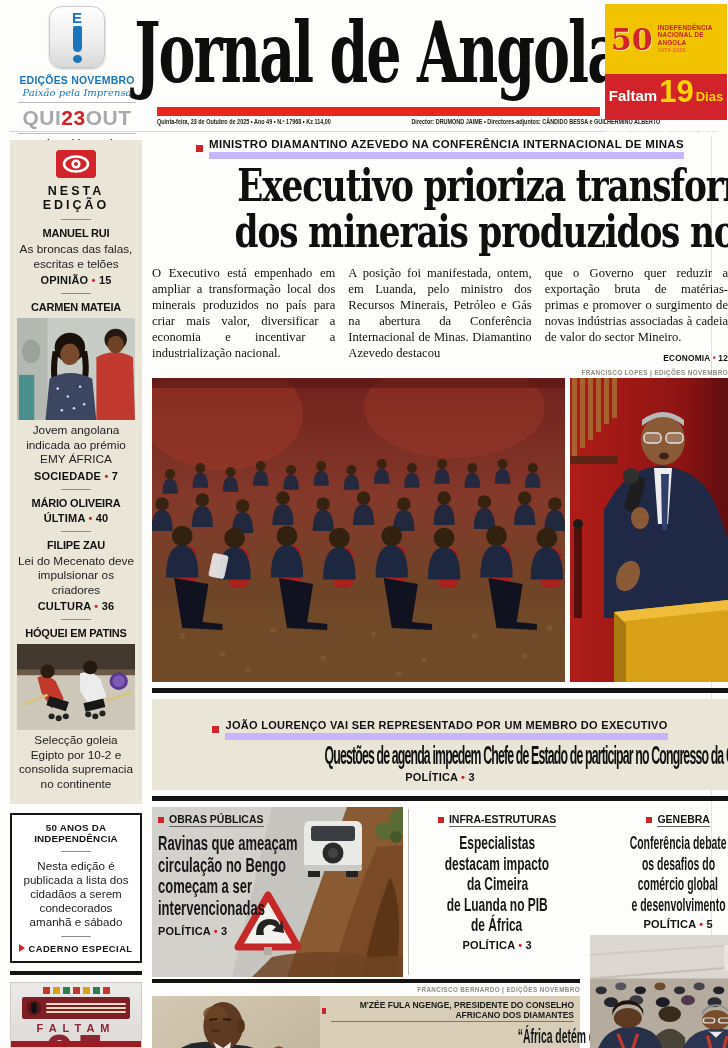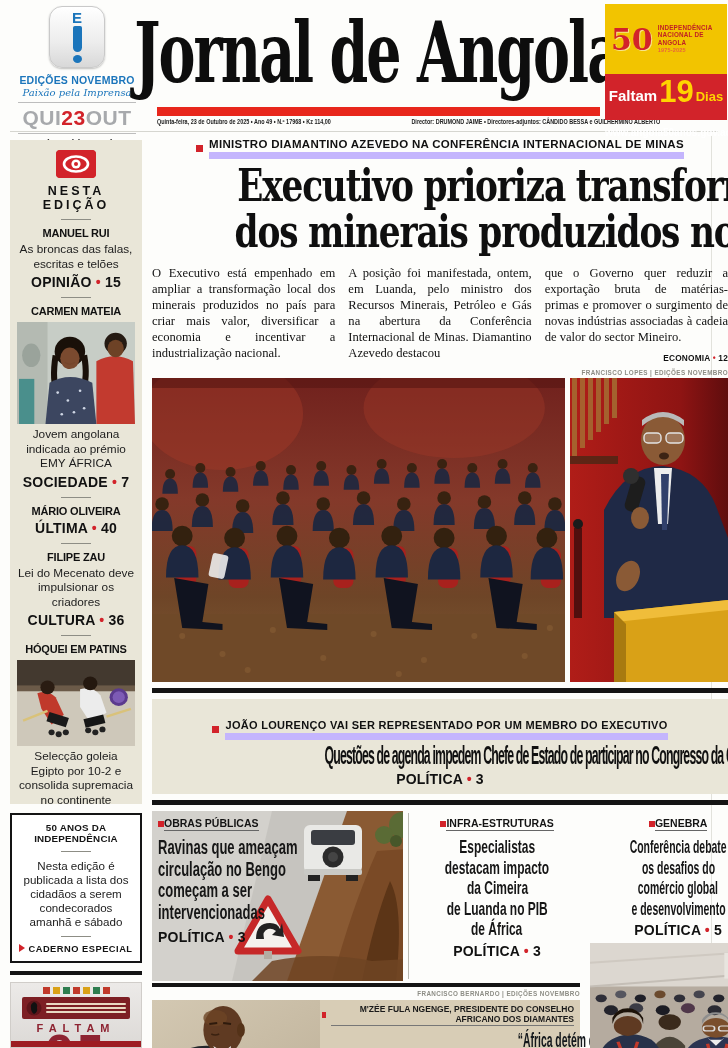--- a/index.html
+++ b/index.html
@@ -53,21 +53,21 @@
   #count .fd{color:#ffd400;font-size:13px;padding-bottom:4px}
   #count .url{font-size:10px;margin-top:20px;color:#fff}
   
   #sidebar{left:10px;top:140px;width:132px;height:908px;display:flex;flex-direction:column}
   .sb-beige{background:var(--beige);height:664px;padding:10px 7px 4px;text-align:center;overflow:hidden}
   .eye{width:40px;height:28px;background:var(--red);border-radius:4px;margin:0 auto 6px;display:block}
   .sb-title{font-weight:bold;font-size:12.5px;letter-spacing:3px;color:#111}
   .sb-div{width:30px;height:1px;background:#8d8d85;margin:7px auto}
   .sb-author{font-weight:bold;font-size:11px;letter-spacing:-.2px;color:#111;line-height:12px}
   .sb-teaser{font-size:11.8px;line-height:14.5px;color:#1c1c1c;margin-top:3px}
-  .tag{font-weight:bold;font-size:14px;color:#111;letter-spacing:.2px;margin-top:3px}
+  .tag{font-weight:bold;font-size:11px;color:#111;letter-spacing:.2px;margin-top:3px}
   .tag .pg::before{content:"• ";color:var(--red)}
   .sb-photo{width:118px;margin:5px auto 3px;display:block;background:#ccc}
   .sb-box{border:2px solid #141414;background:#fff;margin-top:9px;padding:7px 6px;text-align:center}
   .sb-box .t{font-weight:bold;font-size:9.8px;letter-spacing:.2px}
   .sb-box .x{font-size:11.6px;line-height:14px;margin-top:5px;color:#1c1c1c}
   .sb-box .c{font-weight:bold;font-size:9.3px;letter-spacing:.5px;margin-top:5px}
   .tri{display:inline-block;width:0;height:0;border-left:6px solid var(--red);
     border-top:4px solid transparent;border-bottom:4px solid transparent;margin-right:3px}
   .sb-rule{height:4px;background:#141414;margin:8px 0 0}
   .sb-ad{flex:1;margin-top:7px;background:linear-gradient(180deg,#eceae8,#dcd9d6);position:relative;
@@ -105,21 +105,21 @@
   #ceast .hl .cx{--sx:.56;transform:scale(.56,1.2)}
   #ceast .tag{margin-top:2px}
   
   #bottom{display:flex;margin-top:6px}
   #b-left{width:428px}
   .stories-row{display:flex;height:170px}
   .story1{width:287px;position:relative;overflow:hidden}
   .story1 .txt{position:absolute;left:6px;top:6px;width:180px}
   .vdiv{width:1px;background:#b9b9b2;margin:2px 5px}
   .story2{flex:1;text-align:center;padding-top:6px}
-  .s-kick{display:flex;align-items:center;}
+  .s-kick{display:flex;align-items:center;gap:5px}
   .s-kick .kb{width:6px;height:6px;background:var(--red)}
   .s-kick .kt{font-weight:bold;font-size:10.5px;border-bottom:1px solid #666;padding-bottom:1px}
   .s-kickc{justify-content:center}
   .s-hl{font-weight:bold;color:#161616;margin-top:6px}
   .s-hl .ln{display:block;font-size:20px;line-height:21.5px}
   .story1 .s-hl .ln .cx{--sx:.65}
   .story2 .s-hl .ln{font-size:19px;line-height:20.5px}
   .story2 .s-hl .cx{--sx:.63}
   #b-right .s-hl .ln{font-size:19px;line-height:20.5px}
   #b-right .s-hl .cx{--sx:.55}

